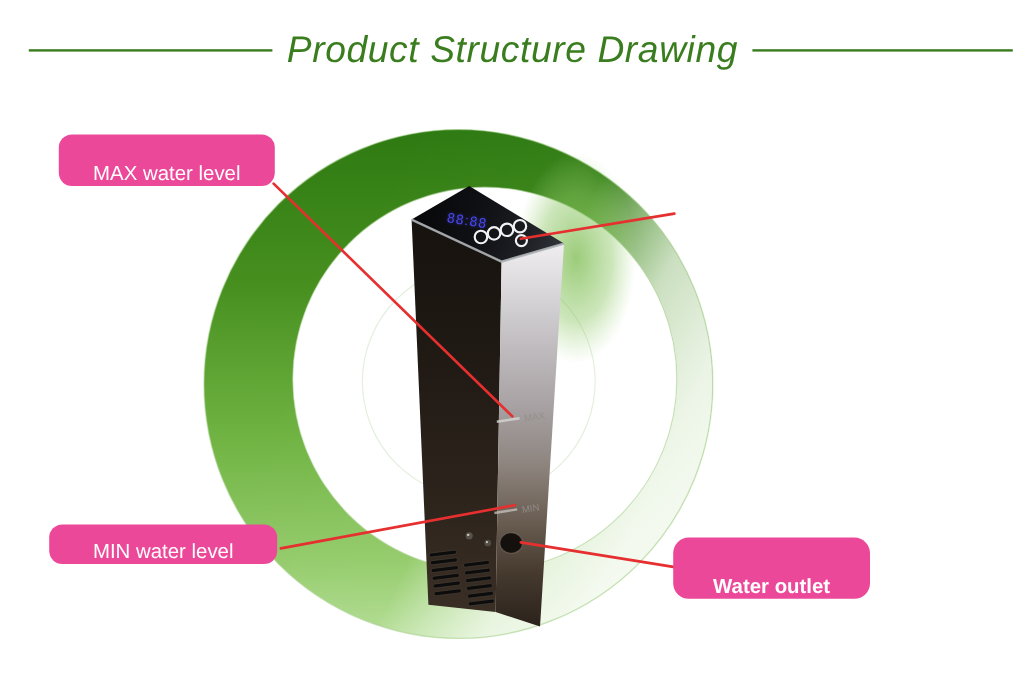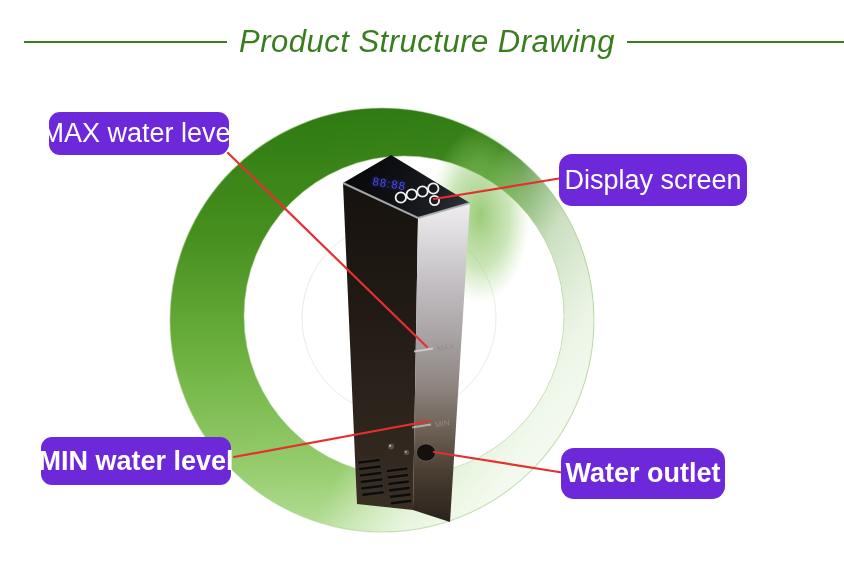--- a/index.html
+++ b/index.html
@@ -21,27 +21,27 @@
   .page-title{
     font-size:31px;color:#3a7d1e;letter-spacing:0.5px;
     margin:0 12px;white-space:nowrap;font-weight:normal;
   }
 
   
   .diagram-svg{position:absolute;left:0;top:0;z-index:1;}
 
   
   .callout{
-    position:absolute;background:#6d28d9;color:#ffffff;
-    display:flex;align-items:center;justify-content:center;
-    font-size:27px;white-space:nowrap;z-index:4;
+    position:absolute;background:#ec4899;color:#ffffff;
+    display:flex;align-items:flex-end;justify-content:center;
+    font-size:17px;white-space:nowrap;z-index:4;
   }
   .callout.max    {left:49px; top:112px;width:180px;height:43px;border-radius:11px;}
   .callout.display{left:559px;top:154px;width:188px;height:52px;border-radius:13px;}
-  .callout.min    {left:41px; top:437px;width:190px;height:48px;border-radius:11px;font-weight:bold;}
+  .callout.min    {left:41px; top:437px;width:190px;height:33px;border-radius:11px;}
   .callout.outlet {left:561px;top:448px;width:164px;height:51px;border-radius:13px;font-weight:bold;}
 </style>
 </head>
 <body>
 
 <div class="stage">
 
   <div class="title-row">
     <div class="title-rule left"></div>
     <h1 class="page-title">Product Structure Drawing</h1>
@@ -167,23 +167,20 @@
       <line x1="228" y1="153" x2="427" y2="347"></line>
       <line x1="562" y1="178" x2="434" y2="199"></line>
       <line x1="234" y1="457" x2="429" y2="421"></line>
       <line x1="434" y1="452" x2="565" y2="473"></line>
     </g>
   </svg>
 
   <div class="callout max">
     <span>MAX water level</span>
   </div>
-  <div class="callout display">
-    <span>Display screen</span>
-  </div>
   <div class="callout min">
     <span>MIN water level</span>
   </div>
   <div class="callout outlet">
     <span>Water outlet</span>
   </div>
 
 </div>
 
 </body></html>

